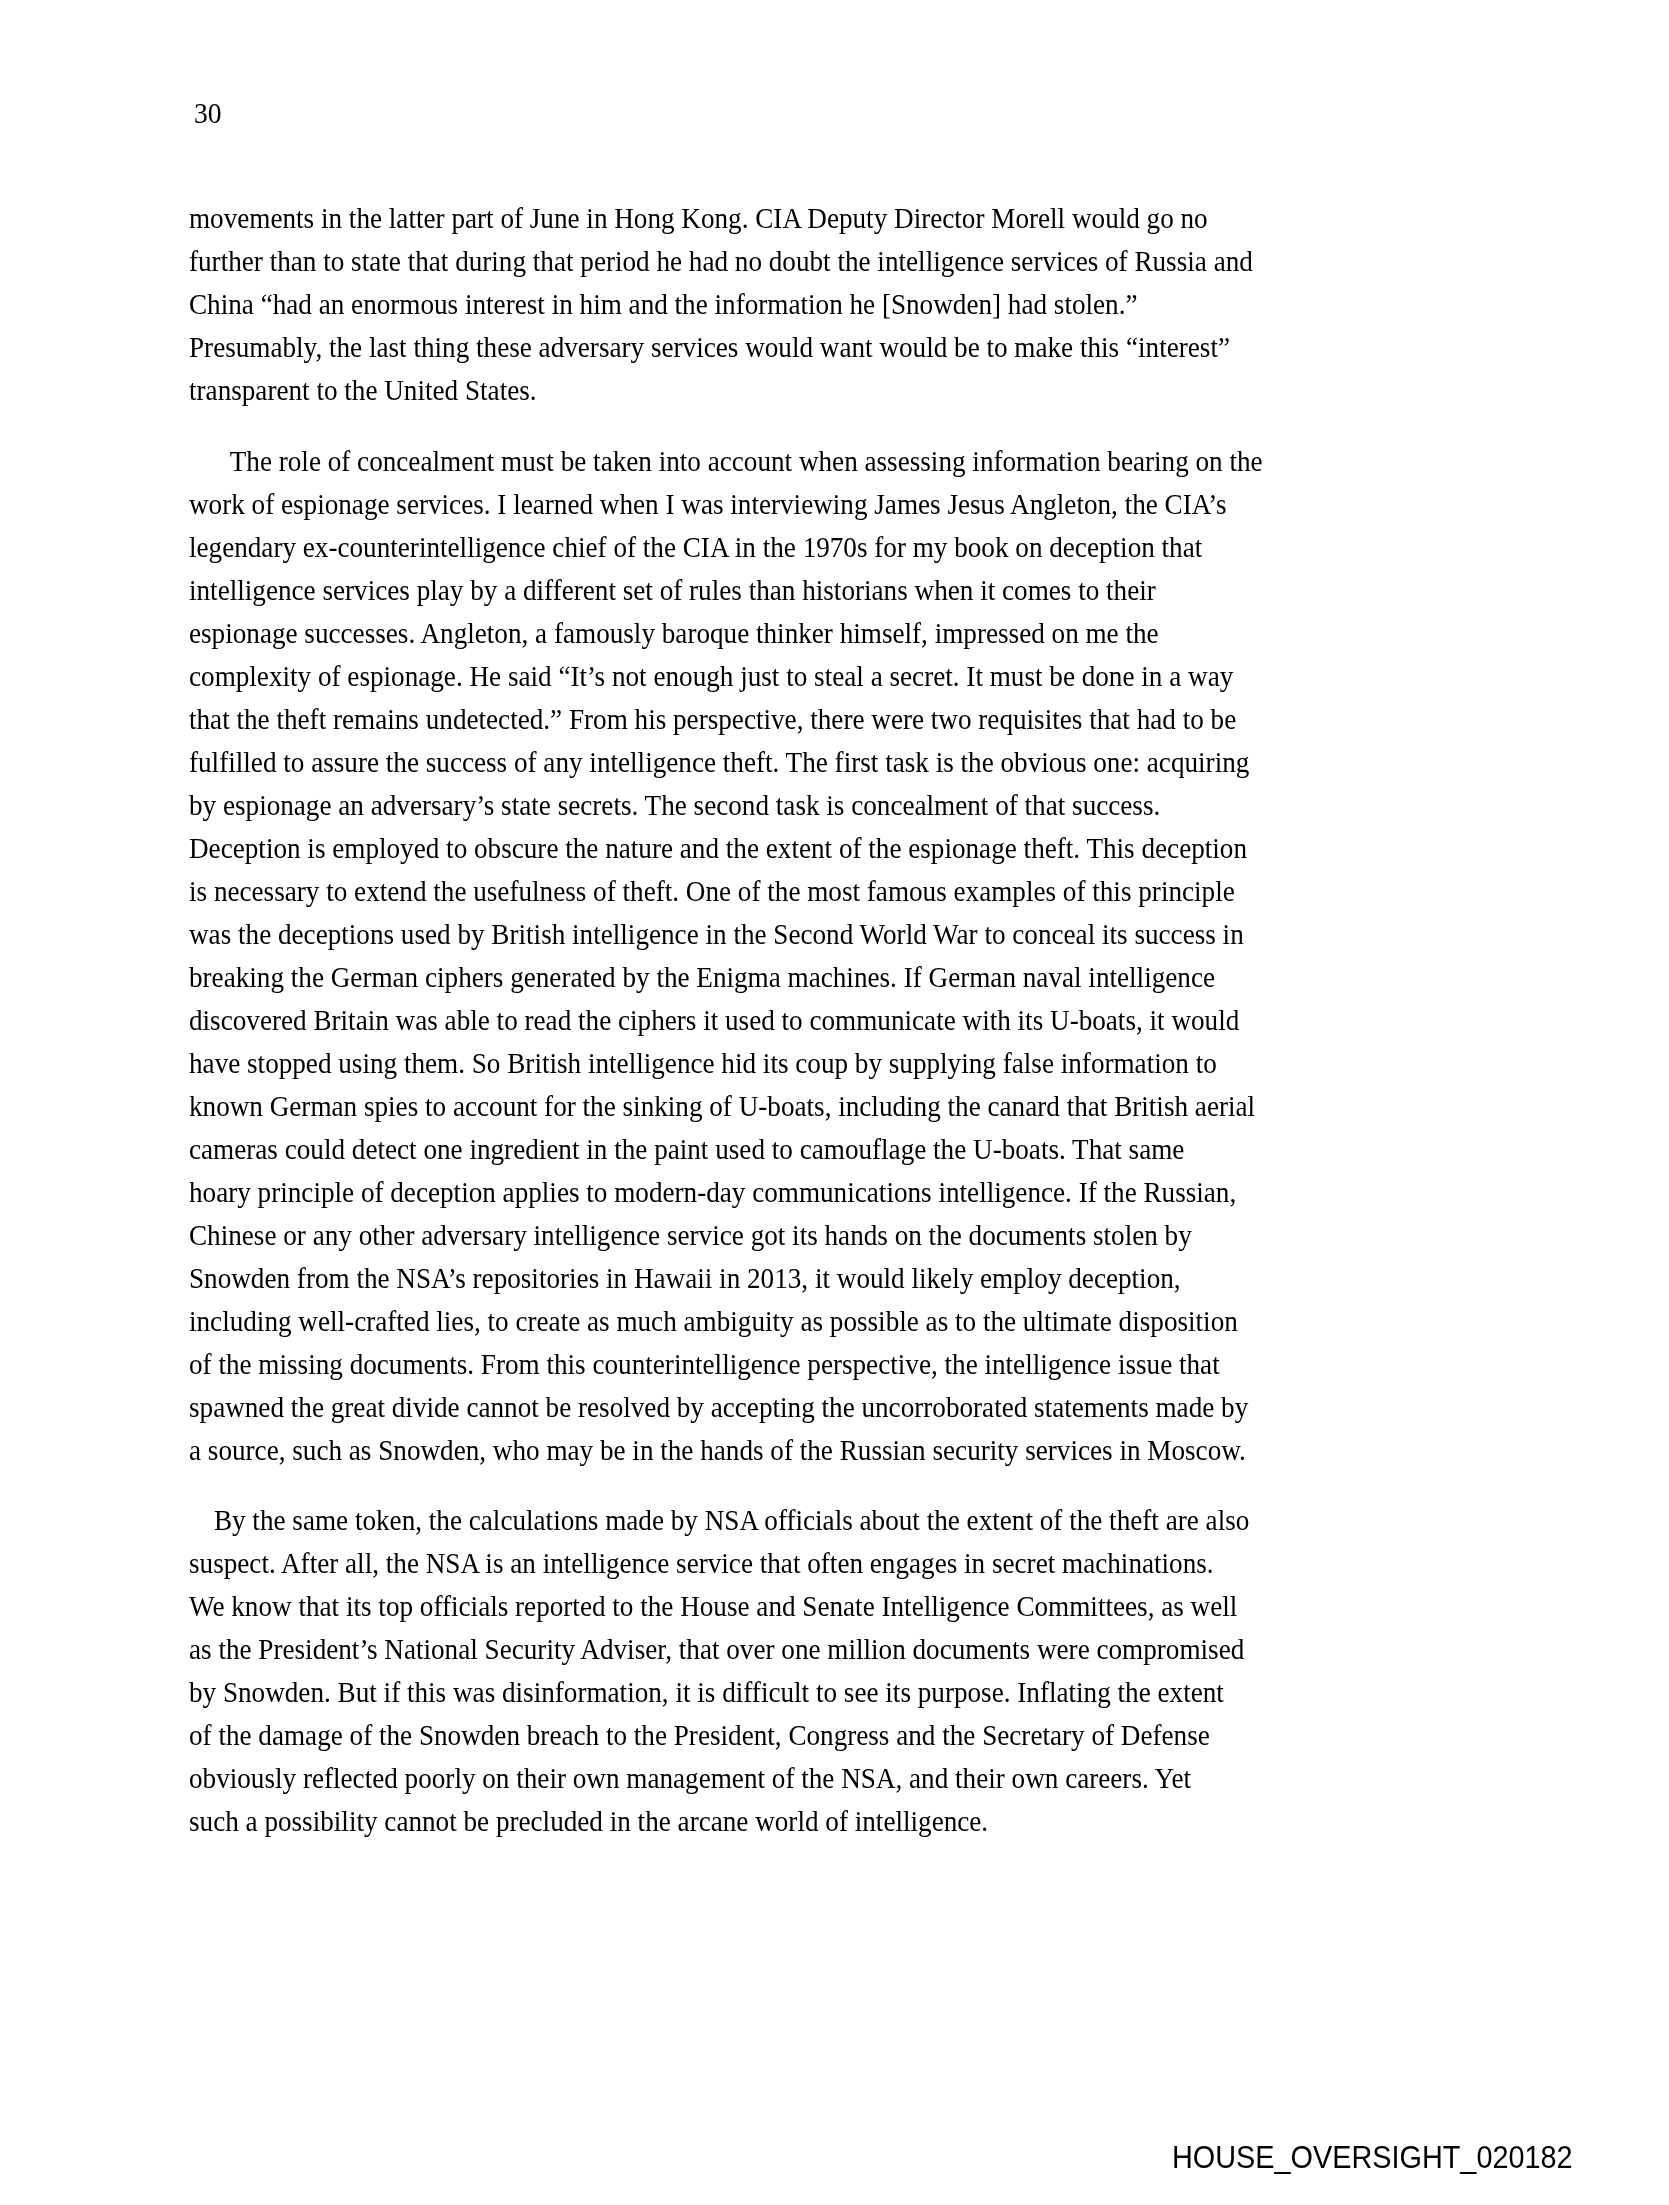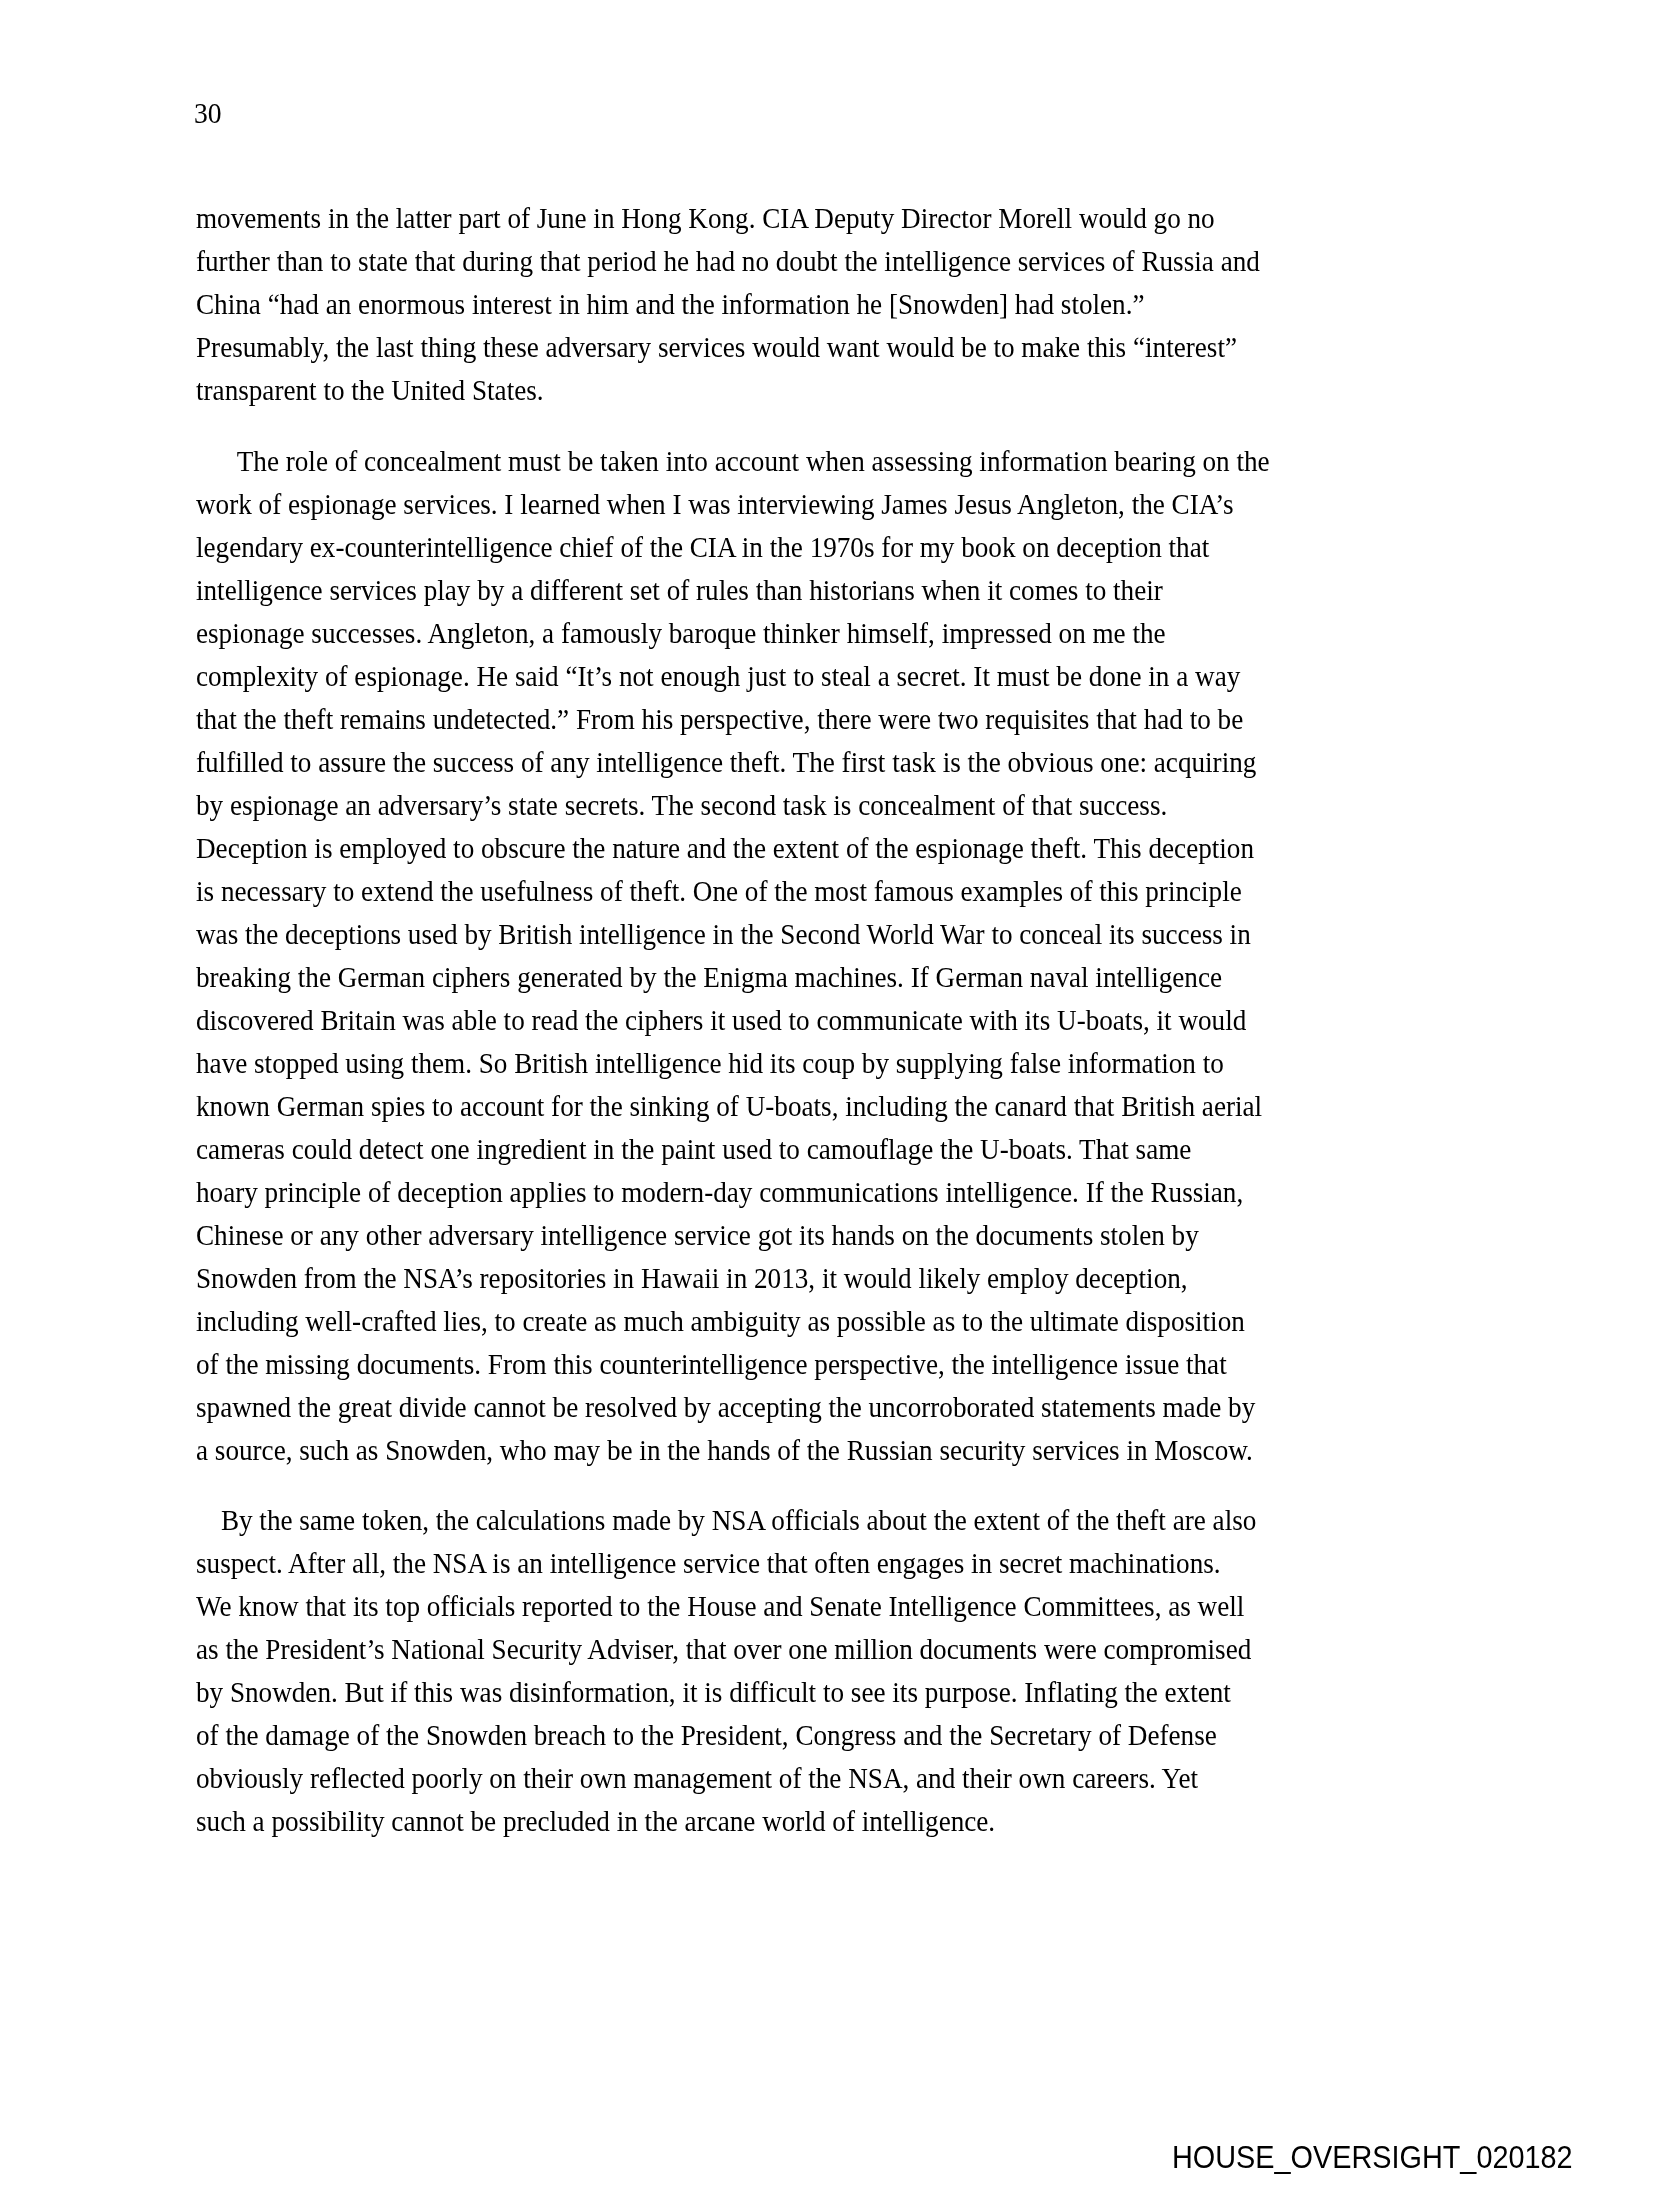--- a/index.html
+++ b/index.html
@@ -19,21 +19,21 @@
     position: absolute;
     left: 194px;
     top: 98px;
     font-size: 30px;
     line-height: 1;
     transform: scaleX(0.92);
     transform-origin: left top;
   }
   .body-text {
     position: absolute;
-    left: 196px;
+    left: 189px;
     top: 196px;
     width: 1466px;
   }
   .line {
     display: block;
     white-space: nowrap;
     font-size: 30px;
     height: 43px;
     line-height: 43px;
     transform: scaleX(0.905);

